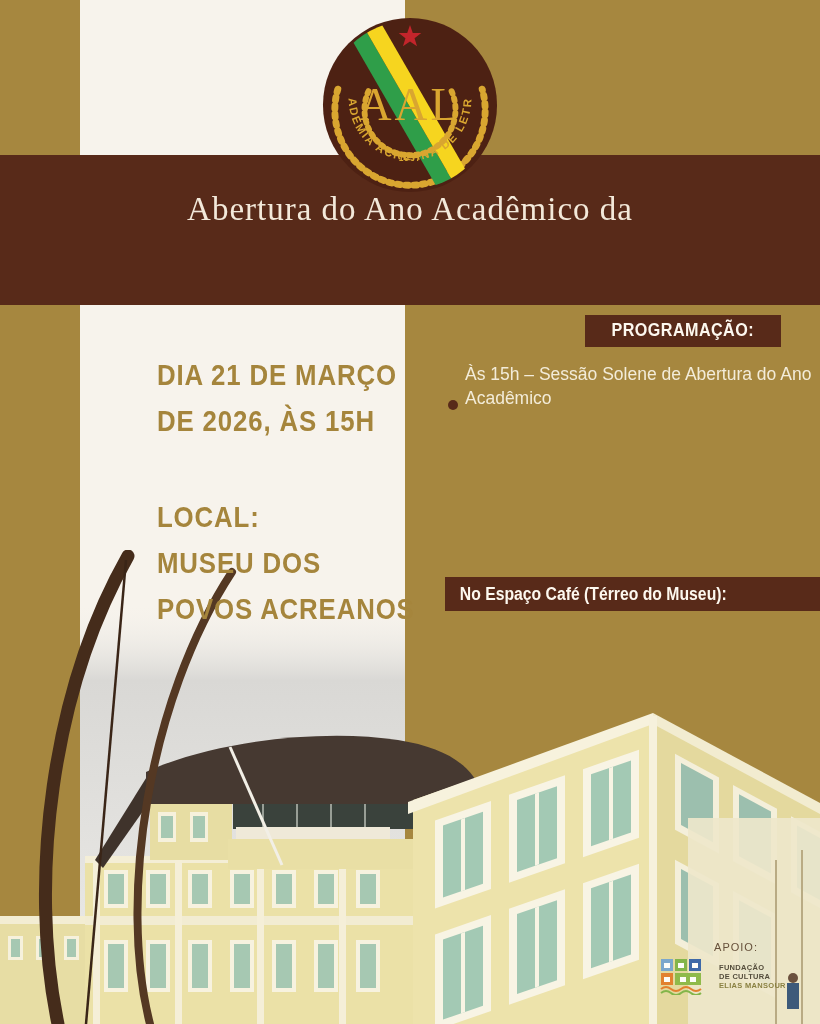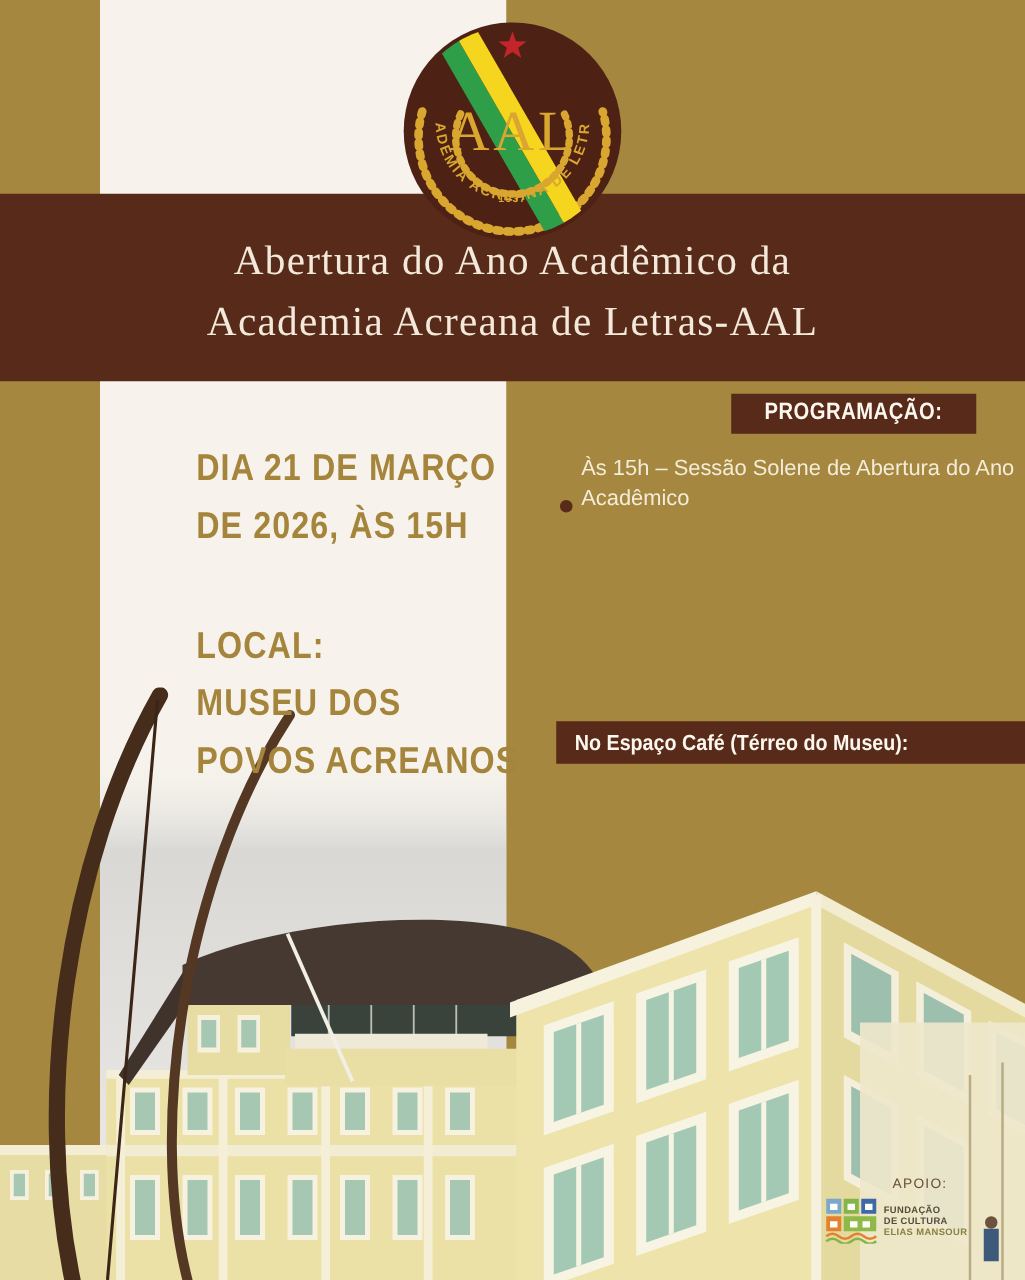--- a/index.html
+++ b/index.html
@@ -40,21 +40,21 @@
   .prog-bar span{display:inline-block;font-weight:bold;font-size:19px;letter-spacing:.5px;transform:scaleX(.85);transform-origin:center;}
   .bullet{position:absolute;left:3px;display:flex;align-items:flex-end;width:405px;}
   .dot{flex:0 0 auto;width:10px;height:10px;border-radius:50%;background:var(--brown,#582a19);margin-top:7px;}
   .btxt{margin-left:7px;color:var(--cream-text,#f3ecd9);font-size:17.5px;line-height:1.38;width:395px;}
   .cafe-bar{position:absolute;left:0;top:272px;width:494px;height:34px;background:var(--brown,#582a19);color:#fdf8ef;text-align:left;}
   .cafe-bar span{display:inline-block;font-weight:bold;font-size:17.5px;line-height:34px;transform:scaleX(.9);transform-origin:center;}
 
   
   .apoio{position:absolute;left:660px;top:941px;width:152px;}
   .apoio-label{text-align:center;font-size:11px;font-weight:normal;letter-spacing:1px;color:#66503a;margin-bottom:4px;}
-  .fem{display:flex;align-items:center;gap:5px;}
+  .fem{display:flex;align-items:center;gap:17px;}
   .fem-text{font-size:7.5px;font-weight:bold;line-height:9px;letter-spacing:.3px;}
   .fem-l1,.fem-l2{color:#544d3c;}
   .fem-l3{color:#8a8142;}
 </style>
 </head>
 <body>
 
 <div class="poster">
 
   <div class="stripe-left"></div>
@@ -184,21 +184,20 @@
 
     <g>
       <path d="M58 474 C 28 330 52 140 128 6" stroke="#452c1b" stroke-width="13" fill="none" stroke-linecap="round"></path>
       <line x1="126" y1="10" x2="86" y2="474" stroke="#3a2517" stroke-width="2.5"></line>
       <path d="M150 474 C 118 350 148 150 232 22" stroke="#543823" stroke-width="8" fill="none" stroke-linecap="round"></path>
     </g>
   </svg>
 
   <div class="title-band">
     <div class="title-line">Abertura do Ano Acadêmico da</div>
-    <div class="title-line">Academia Acreana de Letras-AAL</div>
   </div>
 
   <svg class="logo" viewBox="0 0 180 180" aria-hidden="true">
     <defs>
       <clipPath id="sealclip">
           <circle cx="90" cy="90" r="85"></circle>
         </clipPath>
     </defs>
     <circle cx="90" cy="90" r="88" class="lg-circle"></circle>
     <path d="M 17 74 A 76 76 0 1 0 163 74" class="lg-wreath" stroke-width="7" stroke-dasharray="3 5.5" stroke-linecap="round"></path>

